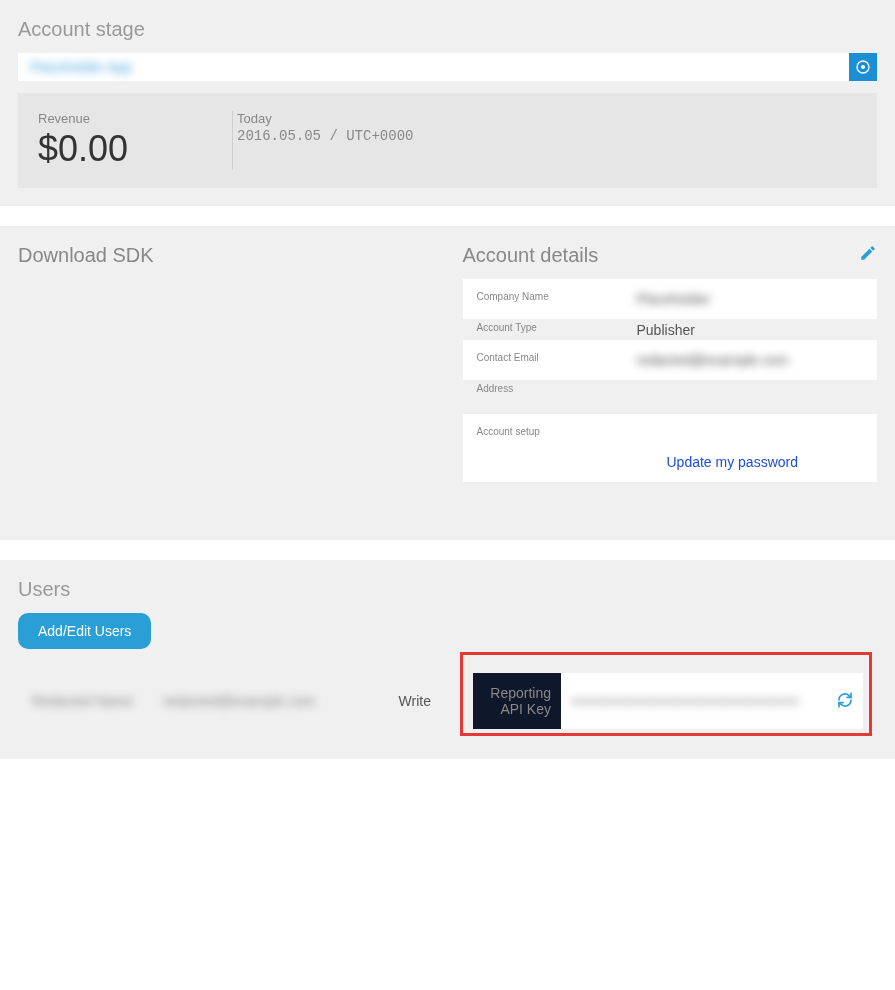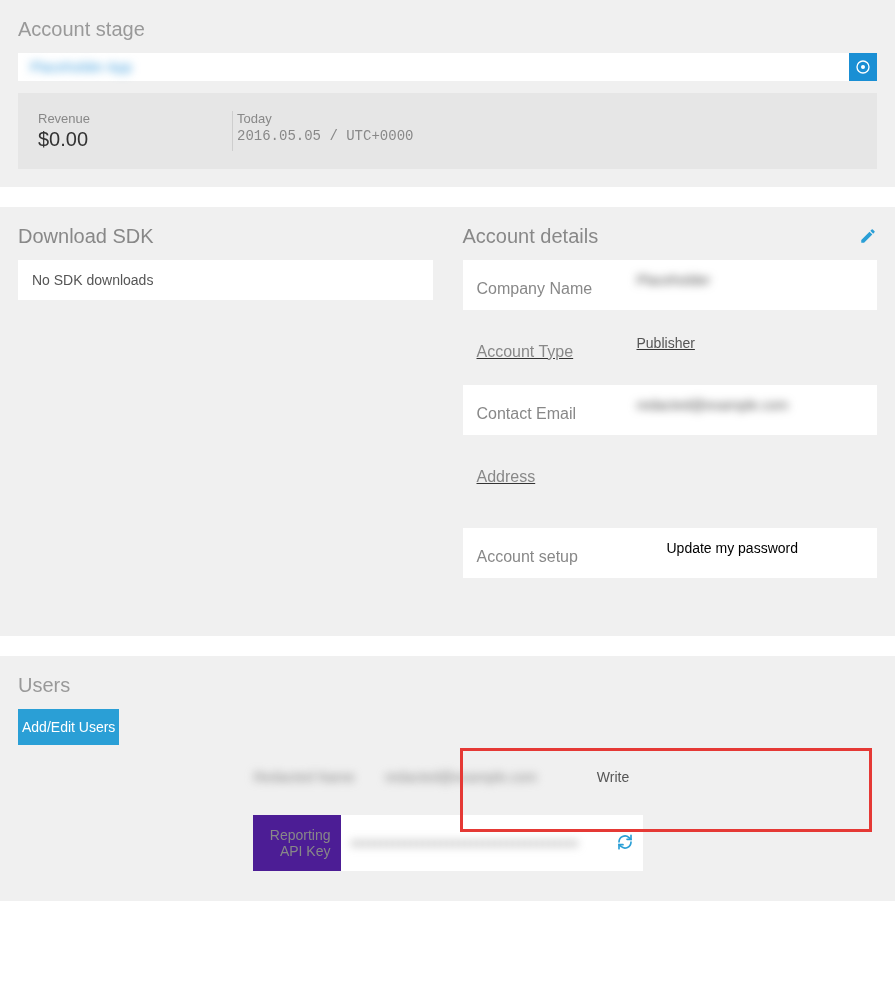--- a/index.html
+++ b/index.html
@@ -50,27 +50,27 @@
   margin-top: 12px;
   padding: 18px 10px;
   display: flex;
   gap: 44px;
 }
 .stat {
   padding: 0 10px;
 }
 .stat + .stat { border-left: 1px solid rgba(0,0,0,0.1); padding-left: 4px; }
 .stat-label { color: #888; font-size: 13px; margin-bottom: 2px; }
-.stat-value { font-size: 20px; color: #333; font-weight: 400; }
+.stat-value { font-size: 36px; color: #333; font-weight: 400; }
 .stat-sub { color: #888; font-size: 14px; font-family: Liberation Mono, monospace; }
 .two-col { display: flex; gap: 30px; }
 .col { flex: 1; }
 .section-header {
   display: flex;
-  align-items: flex-end;
+  align-items: flex-start;
   justify-content: space-between;
   margin-bottom: 12px;
 }
 .section-title {
   font-size: 20px;
   font-weight: 400;
   color: #888;
 }
 .pencil-icon { color: #2a9fd6; cursor: pointer; }
 .white-row {
@@ -82,57 +82,54 @@
 .detail-row {
   background: #fff;
   display: flex;
   padding: 12px 14px;
   border-bottom: 1px solid #f0f0f0;
 }
 .detail-row:last-child { border-bottom: none; }
 .detail-label {
   width: 160px;
   color: #888;
-  font-size: 16px;
-  margin-top: 8px;
+  font-size: 10px;
 }
 .detail-value { color: #555; font-size: 14px; }
 .plain-row {
   display: flex;
-  padding: 24px 14px;
-  text-decoration: underline;
-}
-.link { color: #000000; cursor: pointer; }
+  padding: 2px 14px;
+}
+.link { color: #1d4ed8; cursor: pointer; margin-top: 28px; }
 .gap { margin-top: 18px; }
 .btn-primary {
   background: #2a9fd6;
   color: #fff;
   border: none;
-  padding: 10px 4px;
+  padding: 10px 20px;
   font-size: 14px;
   cursor: pointer;
-  border-radius: 0;
+  border-radius: 10px;
 }
 .users-row {
   display: flex;
   align-items: center;
   padding: 12px 14px;
   margin-top: 12px;
   gap: 30px;
-  flex-direction: column;
 }
 .users-left { flex: 1; display: flex; align-items: center; gap: 30px; }
 .users-perm { color: #555; margin-right: 12px; }
 .api-box {
   display: flex;
   align-items: stretch;
   width: 390px;
 }
 .api-label {
-  background: #4c1d95;
+  background: #0f172a;
   padding: 12px 10px;
   color: #888;
   font-size: 14px;
   text-align: right;
   width: 88px;
   display: flex;
   align-items: center;
   justify-content: center;
 }
 .api-value {
@@ -178,21 +175,20 @@
     </div>
   </div>
 </div>
 
 <div class="panel">
   <div class="two-col">
     <div class="col">
       <div class="section-header">
         <div class="section-title">Download SDK</div>
       </div>
-      <div class="white-row">No SDK downloads</div>
     </div>
 
     <div class="col">
       <div class="section-header">
         <div class="section-title">Account details</div>
         <span class="pencil-icon">
           <svg width="18" height="18" viewBox="0 0 24 24" fill="#2a9fd6">
             <path d="M3 17.25V21h3.75l11-11-3.75-3.75-11 11zM20.7 7.04a1 1 0 0 0 0-1.41l-2.34-2.34a1 1 0 0 0-1.41 0l-1.83 1.83 3.75 3.75 1.83-1.83z"></path>
           </svg>
         </span>

